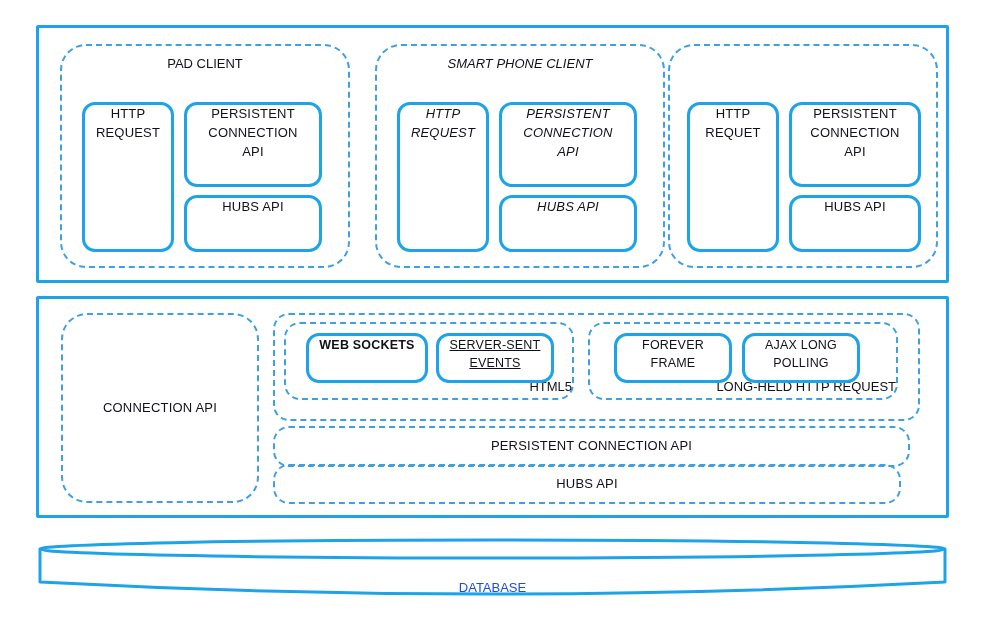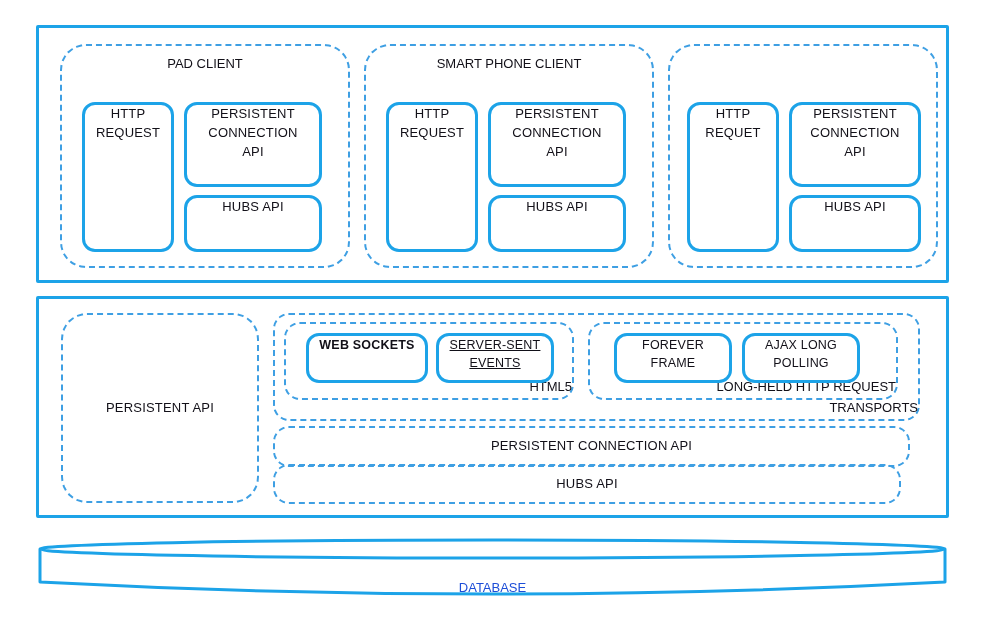--- a/index.html
+++ b/index.html
@@ -118,21 +118,21 @@
         <span class="label">PERSISTENT
 CONNECTION
 API</span>
       </div>
 
       <div class="abs box" style="left:122px; top:149px; width:138px; height:57px;">
         <span class="label">HUBS API</span>
       </div>
     </div>
 
-    <div class="abs dashed dashed-rounded" style="left:325px; top:16px; width:290px; height:224px;">
+    <div class="abs dashed dashed-rounded" style="left:336px; top:16px; width:290px; height:224px;font-style:italic;">
       <div class="caption caption-top">SMART PHONE CLIENT</div>
 
       <div class="abs box" style="left:20px; top:56px; width:92px; height:150px;">
         <span class="label">HTTP
 REQUEST</span>
       </div>
 
       <div class="abs box" style="left:122px; top:56px; width:138px; height:85px;">
         <span class="label">PERSISTENT
 CONNECTION
@@ -159,25 +159,24 @@
 
       <div class="abs box" style="left:119px; top:149px; width:132px; height:57px;">
         <span class="label">HUBS API</span>
       </div>
     </div>
   </div>
 
   <div class="abs panel" style="left:36px; top:296px; width:913px; height:222px;">
 
     <div class="abs dashed dashed-rounded" style="left:22px; top:14px; width:198px; height:190px; display:flex; align-items:center; justify-content:center;">
-      <span class="label">PERSISTENT API</span>
+      <span class="label">CONNECTION API</span>
     </div>
 
     <div class="abs dashed dashed-bar" style="left:234px; top:14px; width:647px; height:108px;">
-      <div class="caption caption-bottom">TRANSPORTS</div>
 
       <div class="abs dashed dashed-bar" style="left:9px; top:7px; width:290px; height:78px;">
         <div class="caption caption-bottom">HTML5</div>
 
         <div class="abs box" style="left:20px; top:9px; width:122px; height:50px;font-weight:bold;">
           <span class="label label-sm">WEB SOCKETS</span>
         </div>
 
         <div class="abs box" style="left:150px; top:9px; width:118px; height:50px;text-decoration:underline;">
           <span class="label label-sm">SERVER-SENT

